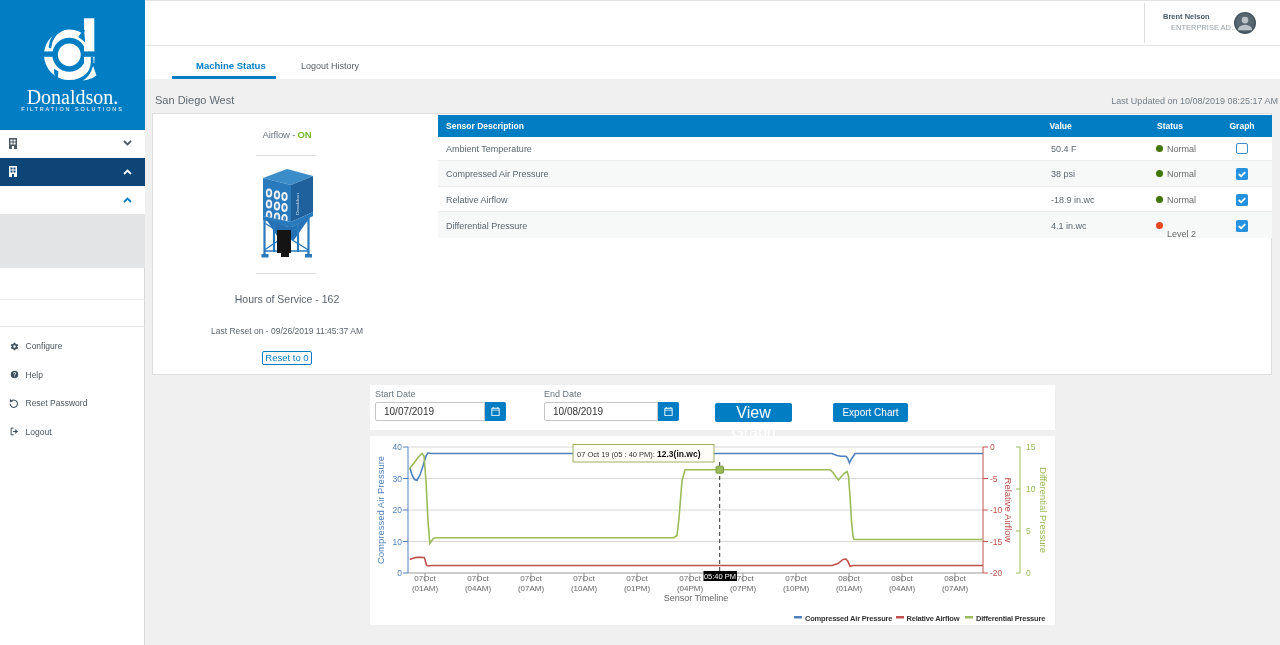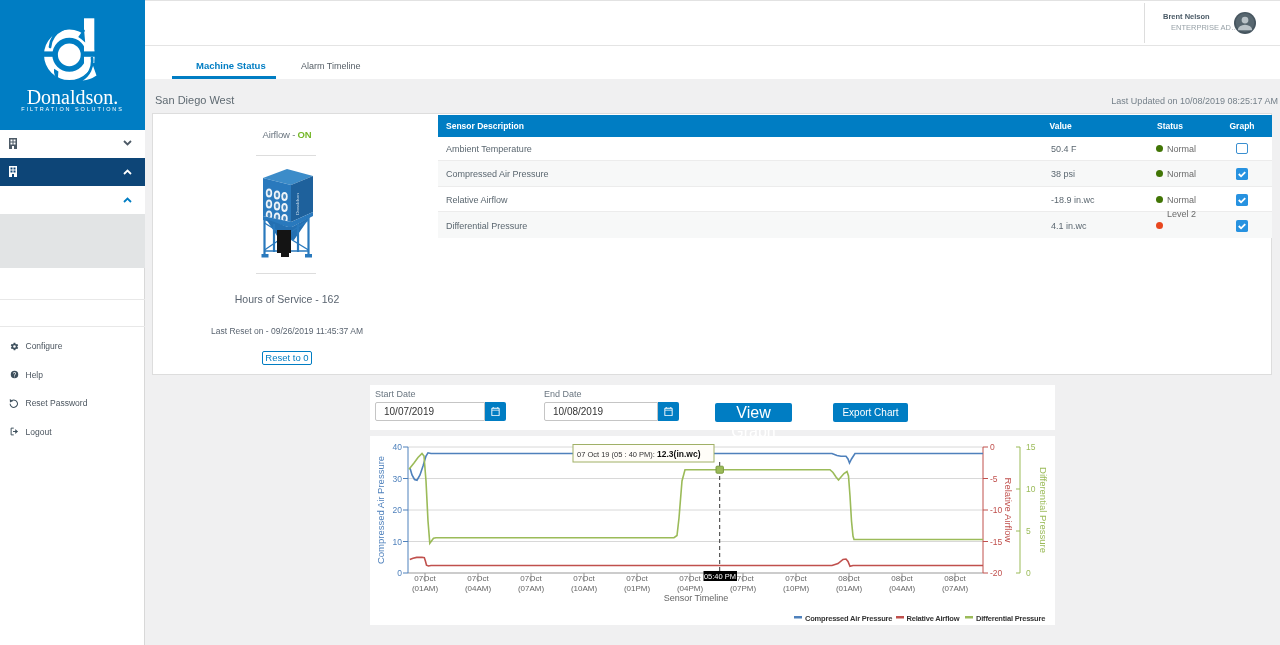--- a/index.html
+++ b/index.html
@@ -104,21 +104,21 @@
 <div class="abs" style="left:1163px;top:23px;font-size:7.5px;color:#98a2a8;padding-left:8px;">ENTERPRISE AD…</div>
 <svg class="abs" style="left:1234px;top:12px" width="22" height="22" viewBox="0 0 26 26">
   <circle cx="13" cy="13" r="13" fill="#46555f"></circle>
   <circle cx="13" cy="12.5" r="11" fill="#57666f"></circle>
   <circle cx="13" cy="9.5" r="4" fill="#b9c2c7"></circle>
   <path d="M4.5 21.5 a8.5 6.5 0 0 1 17 0 z" fill="#b9c2c7"></path>
 </svg>
 
 <div class="abs" style="left:196px;top:60px;font-size:9.5px;font-weight:bold;color:#007dc3;">Machine Status</div>
 <div class="abs" style="left:172px;top:76px;width:104px;height:3px;background:#007dc3;"></div>
-<div class="abs" style="left:301px;top:60.5px;font-size:9px;color:#555e66;">Alarm Timeline</div>
+<div class="abs" style="left:301px;top:60.5px;font-size:9px;color:#555e66;">Logout History</div>
 
 <div class="abs" style="left:155px;top:94px;font-size:11px;color:#5f6a72;">San Diego West</div>
 <div class="abs" style="right:2px;top:96px;font-size:9px;color:#75808a;">Last Updated on 10/08/2019 08:25:17 AM</div>
 
 <div class="abs" style="left:152px;top:113px;width:1120px;height:262px;background:#fff;border:1px solid #ddd;"></div>
 
 <div class="abs" style="left:152px;top:129px;width:270px;text-align:center;font-size:9.5px;color:#6b7680;letter-spacing:-0.2px;">Airflow - <span style="color:#76b82a;font-weight:bold;">ON</span></div>
 <div class="abs" style="left:256px;top:155px;width:60px;height:1px;background:#ddd;"></div>
 <div class="abs" style="left:256px;top:273px;width:60px;height:1px;background:#ddd;"></div>
 
@@ -202,21 +202,21 @@
   <span class="abs" style="left:718px;top:59.5px;width:7px;height:7px;border-radius:50%;background:#417505;"></span>
     <span class="abs" style="left:729px;top:58px;color:#6b6b6b;">Normal</span>
   <svg class="abs" style="left:798px;top:57px" width="12" height="12" viewBox="0 0 13 13">
       <rect width="13" height="13" rx="2" fill="#2792e0"></rect>
       <path d="M3 6.5 L5.5 9 L10 4.5" stroke="#fff" stroke-width="2" fill="none"></path>
     </svg>
 
   <span class="abs" style="left:8px;top:84px;">Differential Pressure</span>
   <span class="abs" style="left:613px;top:84px;">4.1 in.wc</span>
   <span class="abs" style="left:718px;top:85.5px;width:7px;height:7px;border-radius:50%;background:#e8471f;"></span>
-    <span class="abs" style="left:729px;top:72px;color:#6b6b6b;">Level 2</span>
+    <span class="abs" style="left:729px;top:92px;color:#6b6b6b;">Level 2</span>
   <svg class="abs" style="left:798px;top:83px" width="12" height="12" viewBox="0 0 13 13">
       <rect width="13" height="13" rx="2" fill="#2792e0"></rect>
       <path d="M3 6.5 L5.5 9 L10 4.5" stroke="#fff" stroke-width="2" fill="none"></path>
     </svg>
 </div>
 
 <div class="abs" style="left:370px;top:385px;width:685px;height:45px;background:#fff;">
   <span class="abs" style="left:5px;top:4px;font-size:9px;color:#6a7680;">Start Date</span>
   <div class="abs" style="left:5px;top:17px;width:110px;height:19px;border:1px solid #c5c5c5;border-radius:2px 0 0 2px;background:#fff;font-size:10px;color:#333;line-height:17px;padding-left:8px;">10/07/2019</div>
   <div class="abs" style="left:115px;top:17px;width:21px;height:19px;background:#007dc3;border-radius:0 2px 2px 0;">

